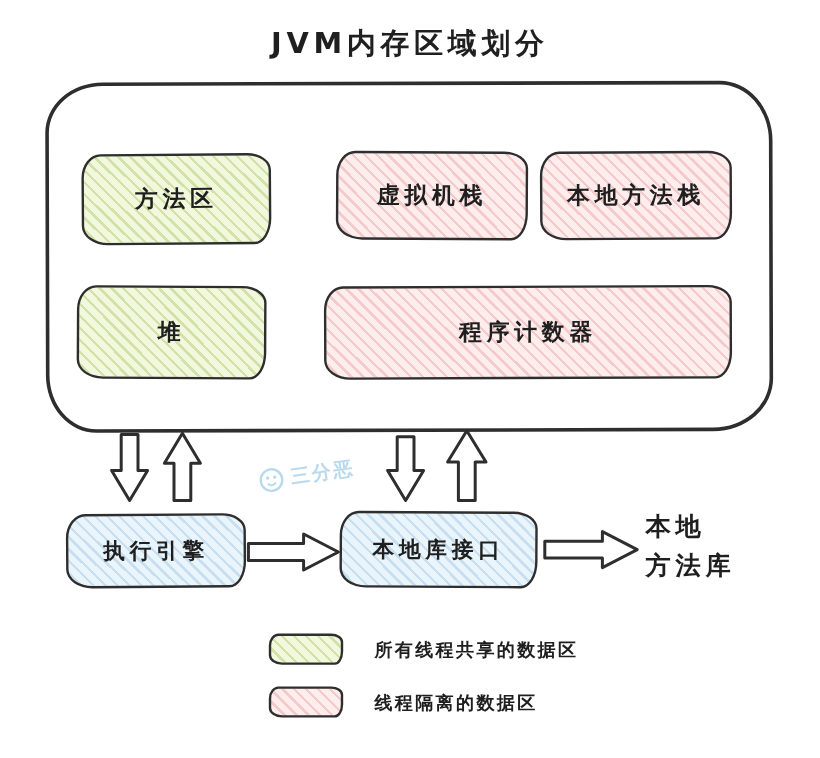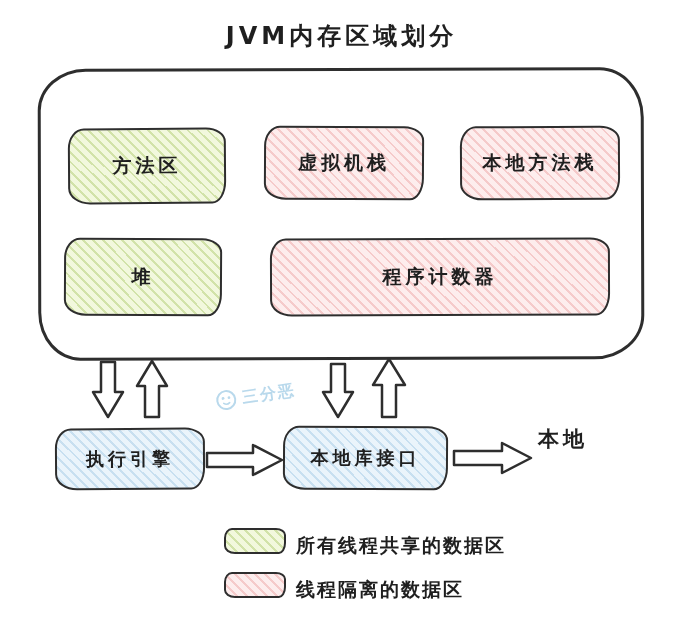--- a/index.html
+++ b/index.html
@@ -42,42 +42,42 @@
     position:absolute; left:538px; top:424px; width:120px;
     font-size:21px; font-weight:bold; letter-spacing:4px; line-height:1.5;
   }
   .legend-swatch {
     position:absolute; width:62px; height:26px;
     border:2.5px solid #2e2e2e;
     border-radius:8px 10px 7px 11px / 10px 7px 11px 8px;
     box-sizing:border-box;
   }
   .legend-label {
-    position:absolute; font-size:19px; font-weight:bold; letter-spacing:2px;
+    position:absolute; font-size:15px; font-weight:bold; letter-spacing:2px;margin-left:16px;
   }
   .watermark {
     position:absolute; left:214px; top:384px; display:flex; align-items:center; gap:4px;
     color:#b9d9ec; font-size:16px; font-weight:bold; letter-spacing:2px;
     transform:rotate(-8deg);
   }
 </style>
 </head>
 <body>
 
 <div class="canvas">
 
   <div class="title">JVM内存区域划分</div>
 
   <div class="outer"></div>
 
   <div class="box shared" style="left:68px; top:128px; width:158px; height:76px; transform:rotate(-0.4deg);">方法区</div>
 
-  <div class="box isolated" style="left:264px; top:126px; width:160px; height:74px; transform:rotate(0.3deg);">虚拟机栈</div>
+  <div class="box isolated" style="left:280px; top:126px; width:160px; height:74px; transform:rotate(0.3deg);">虚拟机栈</div>
 
-  <div class="box isolated" style="left:450px; top:126px; width:160px; height:74px; transform:rotate(-0.3deg);margin-left:10px;">本地方法栈</div>
+  <div class="box isolated" style="left:450px; top:126px; width:160px; height:74px; transform:rotate(-0.3deg);">本地方法栈</div>
 
   <div class="box shared" style="left:64px; top:238px; width:158px; height:78px; transform:rotate(0.3deg);">堆</div>
 
   <div class="box isolated" style="left:270px; top:238px; width:340px; height:78px; transform:rotate(-0.2deg);">程序计数器</div>
 
   <svg class="arrow" style="left:90px; top:360px;" width="36" height="60" viewBox="0 0 36 60">
     <polygon points="11,2 25,2 25,32 33,32 18,57 3,32 11,32" fill="#ffffff" stroke="#2e2e2e" stroke-width="2.5" stroke-linejoin="round"></polygon>
   </svg>
   <svg class="arrow" style="left:134px; top:358px;" width="36" height="62" viewBox="0 0 36 62">
     <polygon points="18,3 33,28 25,28 25,59 11,59 11,28 3,28" fill="#ffffff" stroke="#2e2e2e" stroke-width="2.5" stroke-linejoin="round"></polygon>
@@ -107,20 +107,21 @@
   </svg>
 
   <div class="box engine" style="left:283px; top:426px; width:165px; height:64px; font-size:18px; transform:rotate(0.3deg);">本地库接口</div>
 
   <svg class="arrow" style="left:452px; top:440px;" width="82" height="36" viewBox="0 0 82 36">
     <polygon points="2,11 50,11 50,3 79,18 50,33 50,25 2,25" fill="#ffffff" stroke="#2e2e2e" stroke-width="2.5" stroke-linejoin="round"></polygon>
   </svg>
 
   <div class="native-lib">
     <div>本地</div>
+    <div>方法库</div>
   </div>
 
   <div class="legend-swatch shared" style="left:224px; top:528px;"></div>
   <div class="legend-label" style="left:296px; top:533px;">所有线程共享的数据区</div>
 
   <div class="legend-swatch isolated" style="left:224px; top:572px;"></div>
   <div class="legend-label" style="left:296px; top:577px;font-family:Liberation Mono, monospace;">线程隔离的数据区</div>
 
 </div>
 

